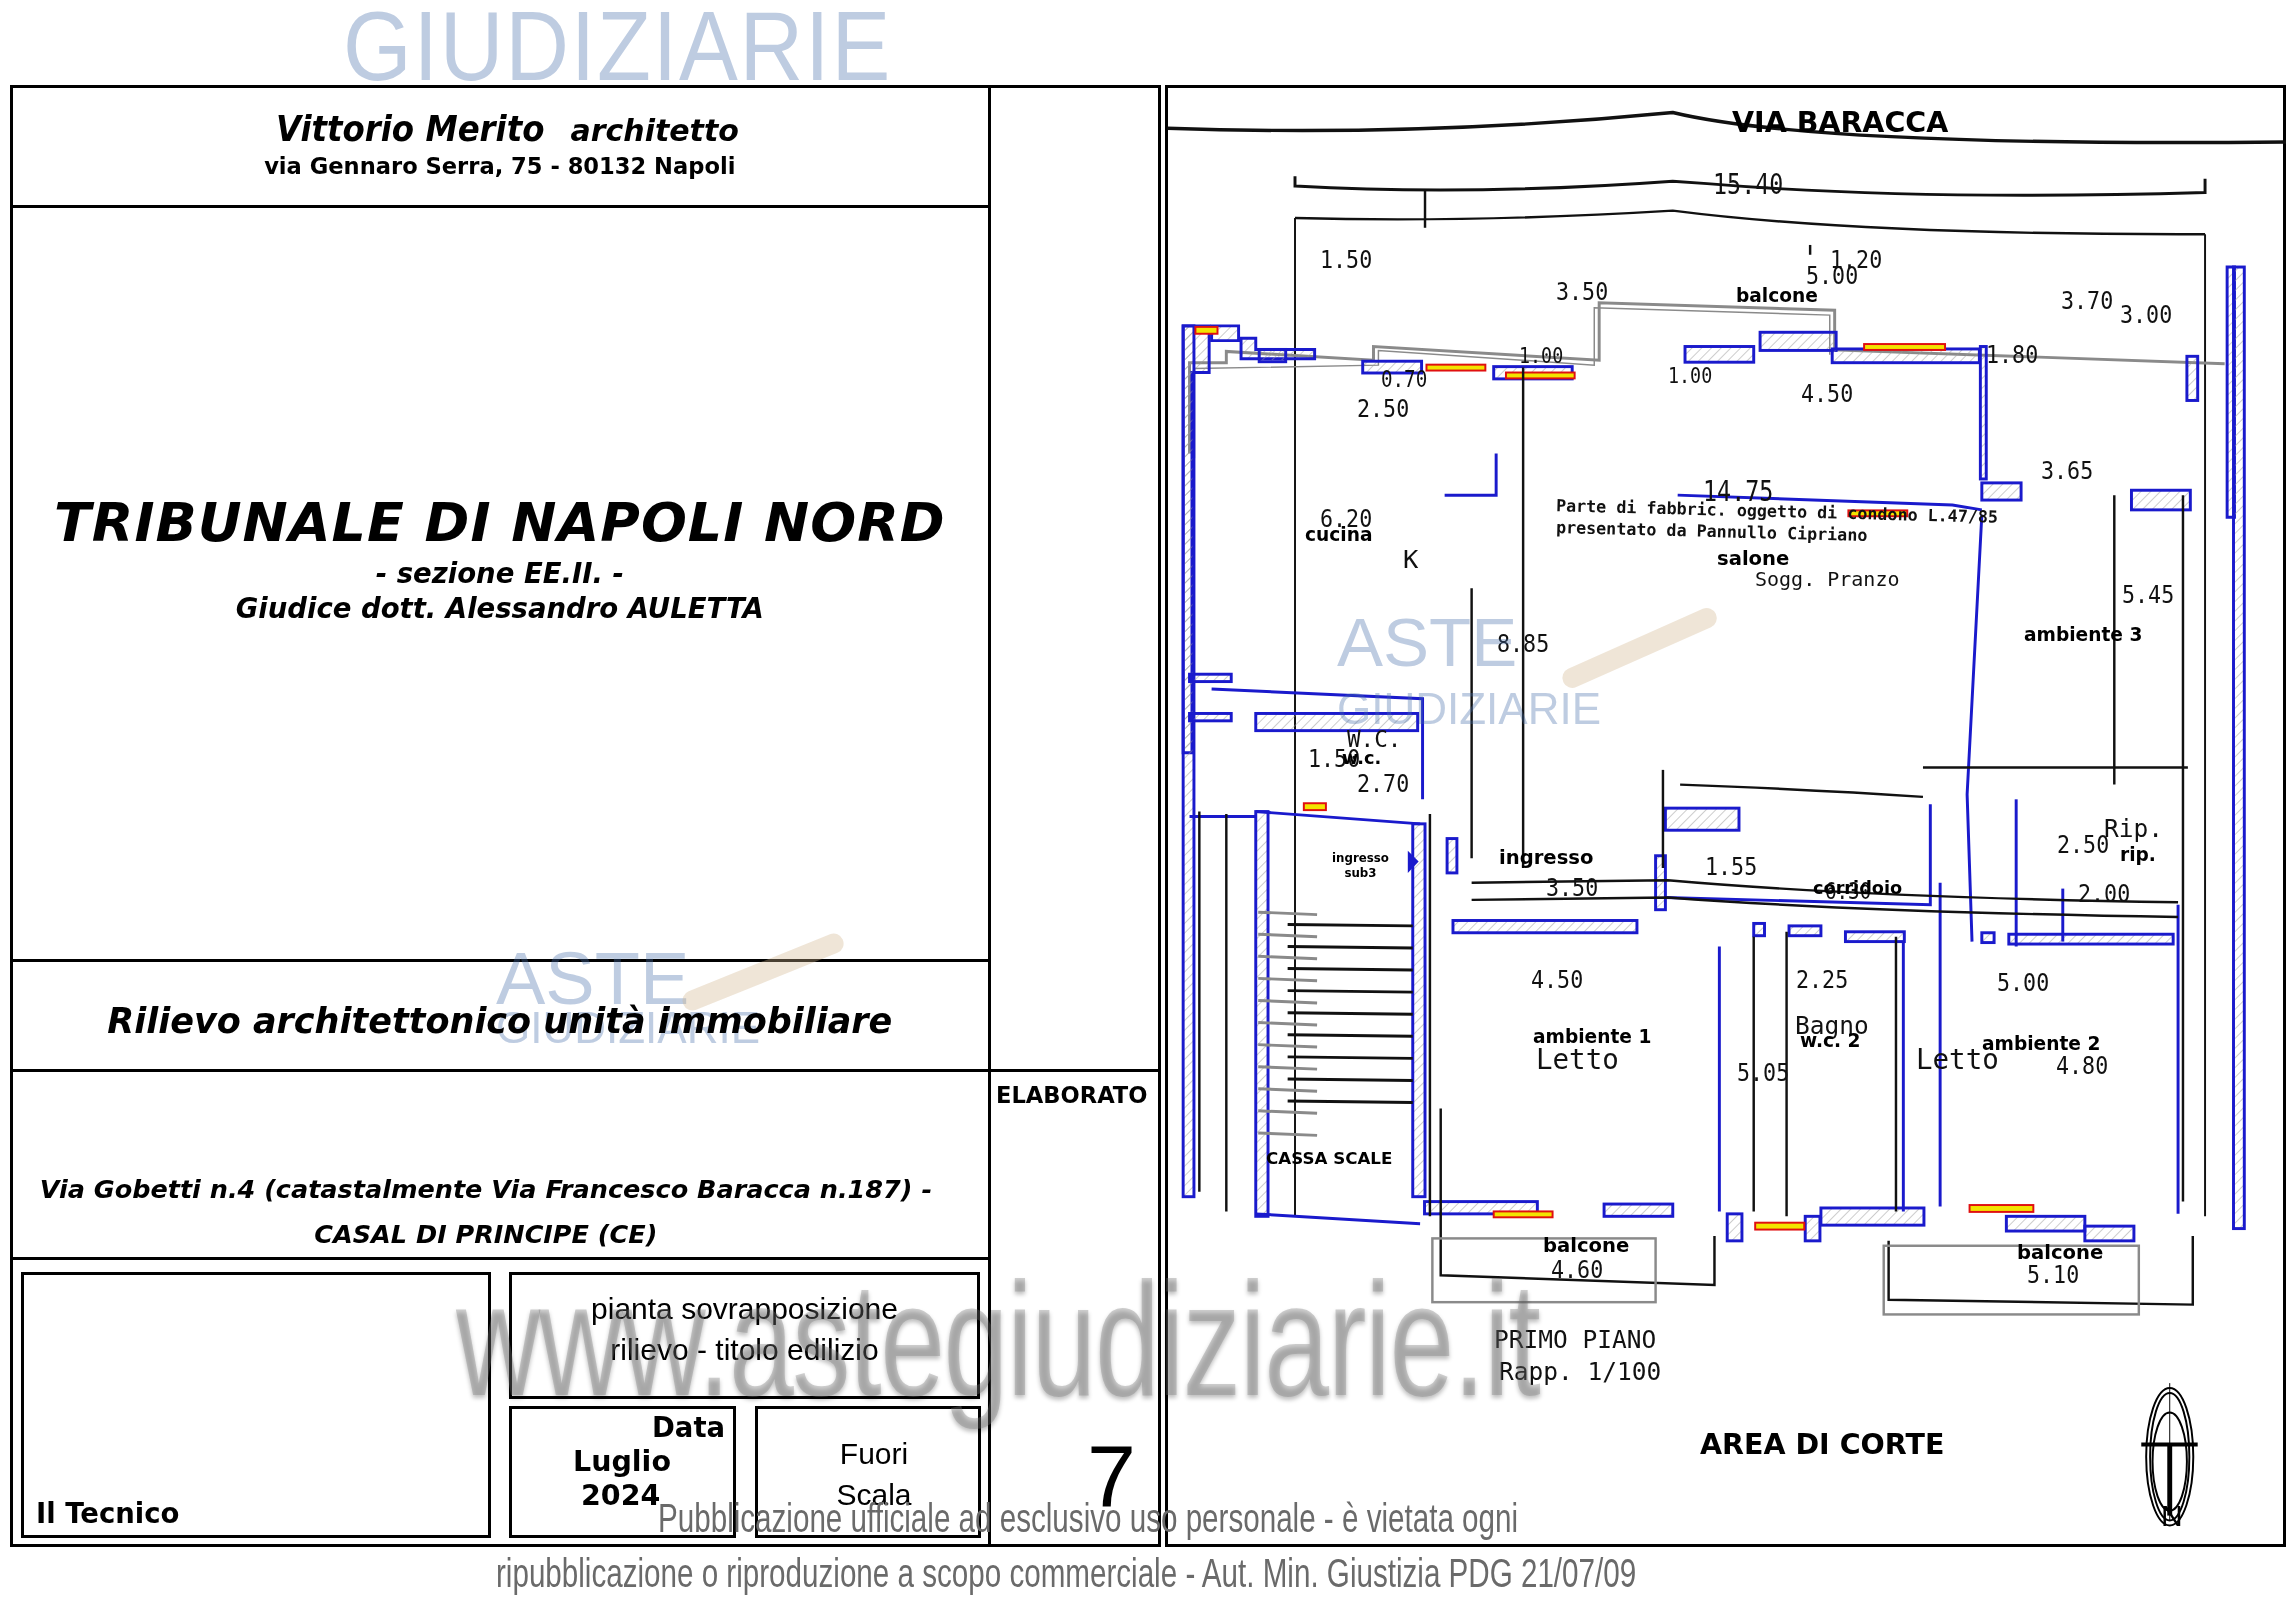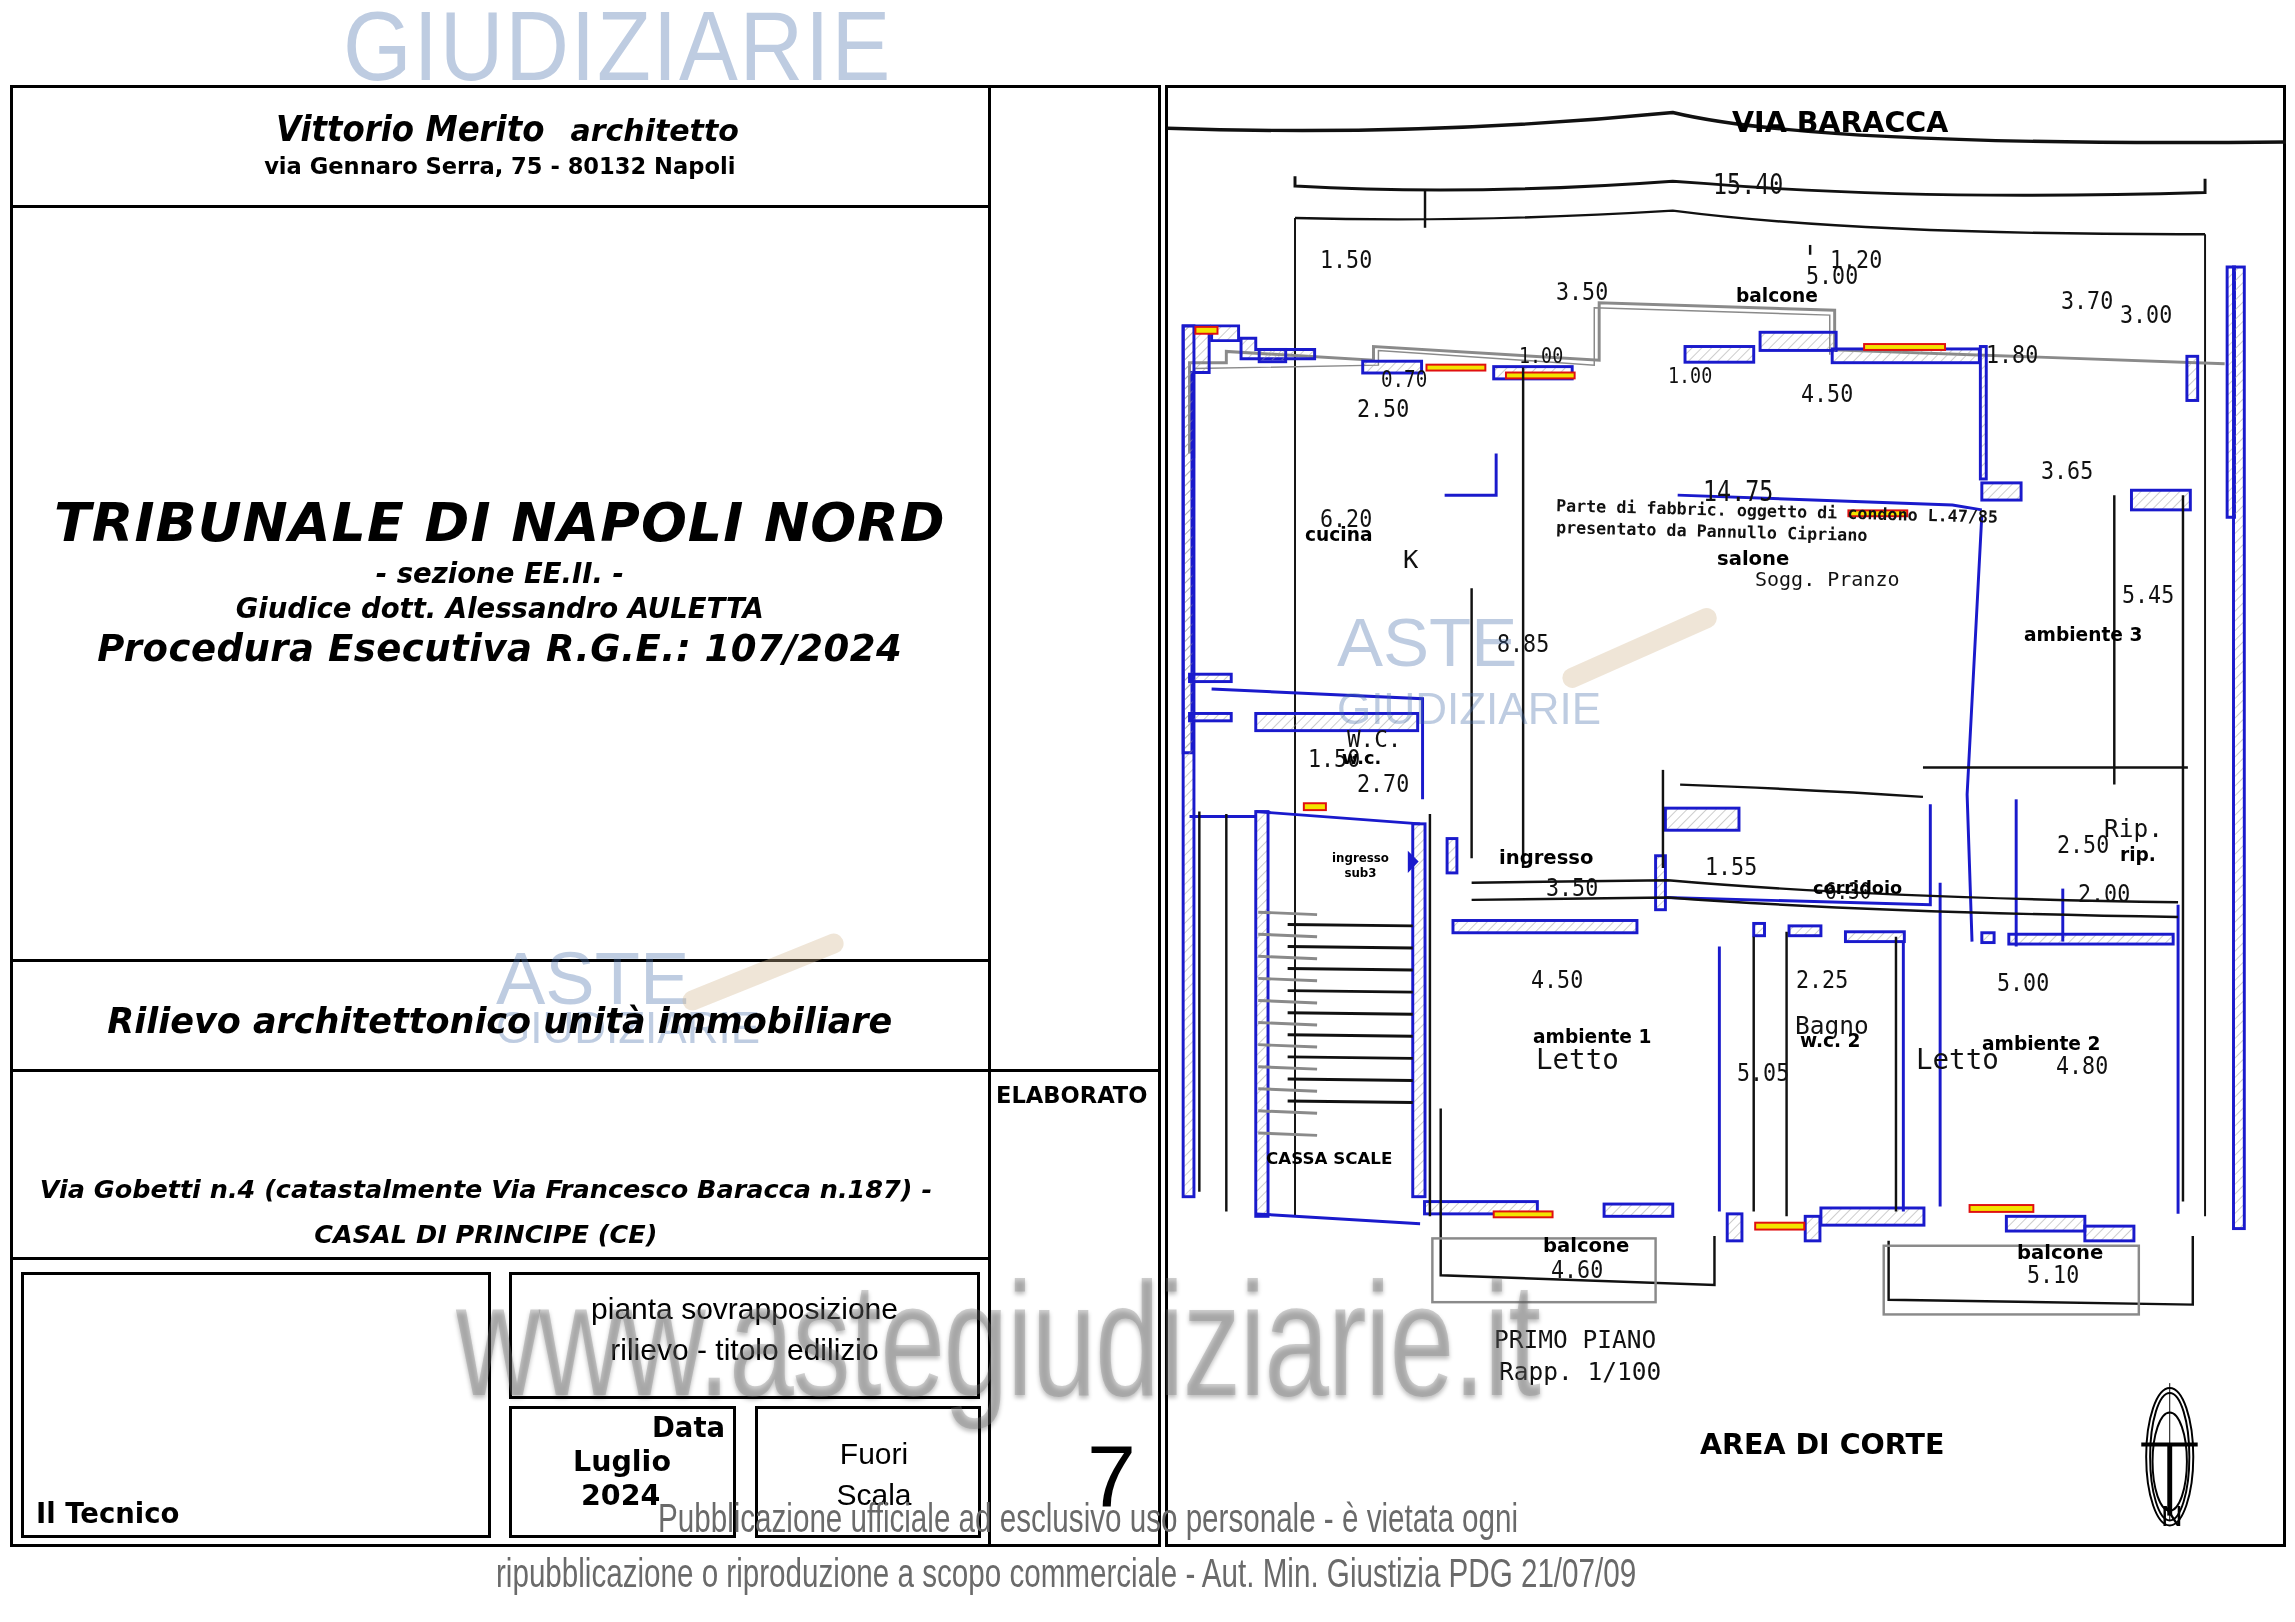--- a/index.html
+++ b/index.html
@@ -40,21 +40,20 @@
       <span class="t-bold t-ital cond" style="transform:scaleX(0.9);">Vittorio Merito</span>
       <span class="t-bold t-ital" style="font-size:30px;">architetto</span>
     </div>
     <div class="t-bold" style="font-size:22.6px;margin-top:3.9px;">via Gennaro Serra, 75 - 80132 Napoli</div>
   </div>
 
   <div class="abs center" style="left:9.8px;top:491px;width:980px;">
     <div class="t-bold t-ital" style="font-size:54px;letter-spacing:1px;">TRIBUNALE DI NAPOLI NORD</div>
     <div class="t-bold t-ital" style="font-size:27.5px;margin-top:2.9px;">- sezione EE.II. -</div>
     <div class="t-bold t-ital" style="font-size:27.5px;margin-top:2.9px;">Giudice dott. Alessandro AULETTA</div>
-    <div class="t-bold t-ital" style="font-size:37px;margin-top:2.9px;letter-spacing:0.5px;">Procedura Esecutiva R.G.E.: 107/2024</div>
   </div>
 
   <div class="abs wm" style="left:496px;top:942px;font-size:74px;line-height:1;">ASTE</div>
   <div class="abs" style="left:677px;top:962px;width:172px;height:19.6px;background:rgba(210,180,140,0.35);transform:rotate(-22deg);border-radius:9.8px;"></div>
   <div class="abs wm" style="left:496px;top:1006px;font-size:44px;line-height:1;">GIUDIZIARIE</div>
 
   <div class="abs center t-bold t-ital" style="left:9.8px;top:1001px;width:980px;font-size:35px;">Rilievo architettonico unità immobiliare</div>
 
   <div class="abs center" style="left:9.8px;top:1174px;width:952px;">
     <div class="t-bold t-ital" style="font-size:25.5px;">Via Gobetti n.4 (catastalmente Via Francesco Baracca n.187)  -</div>

